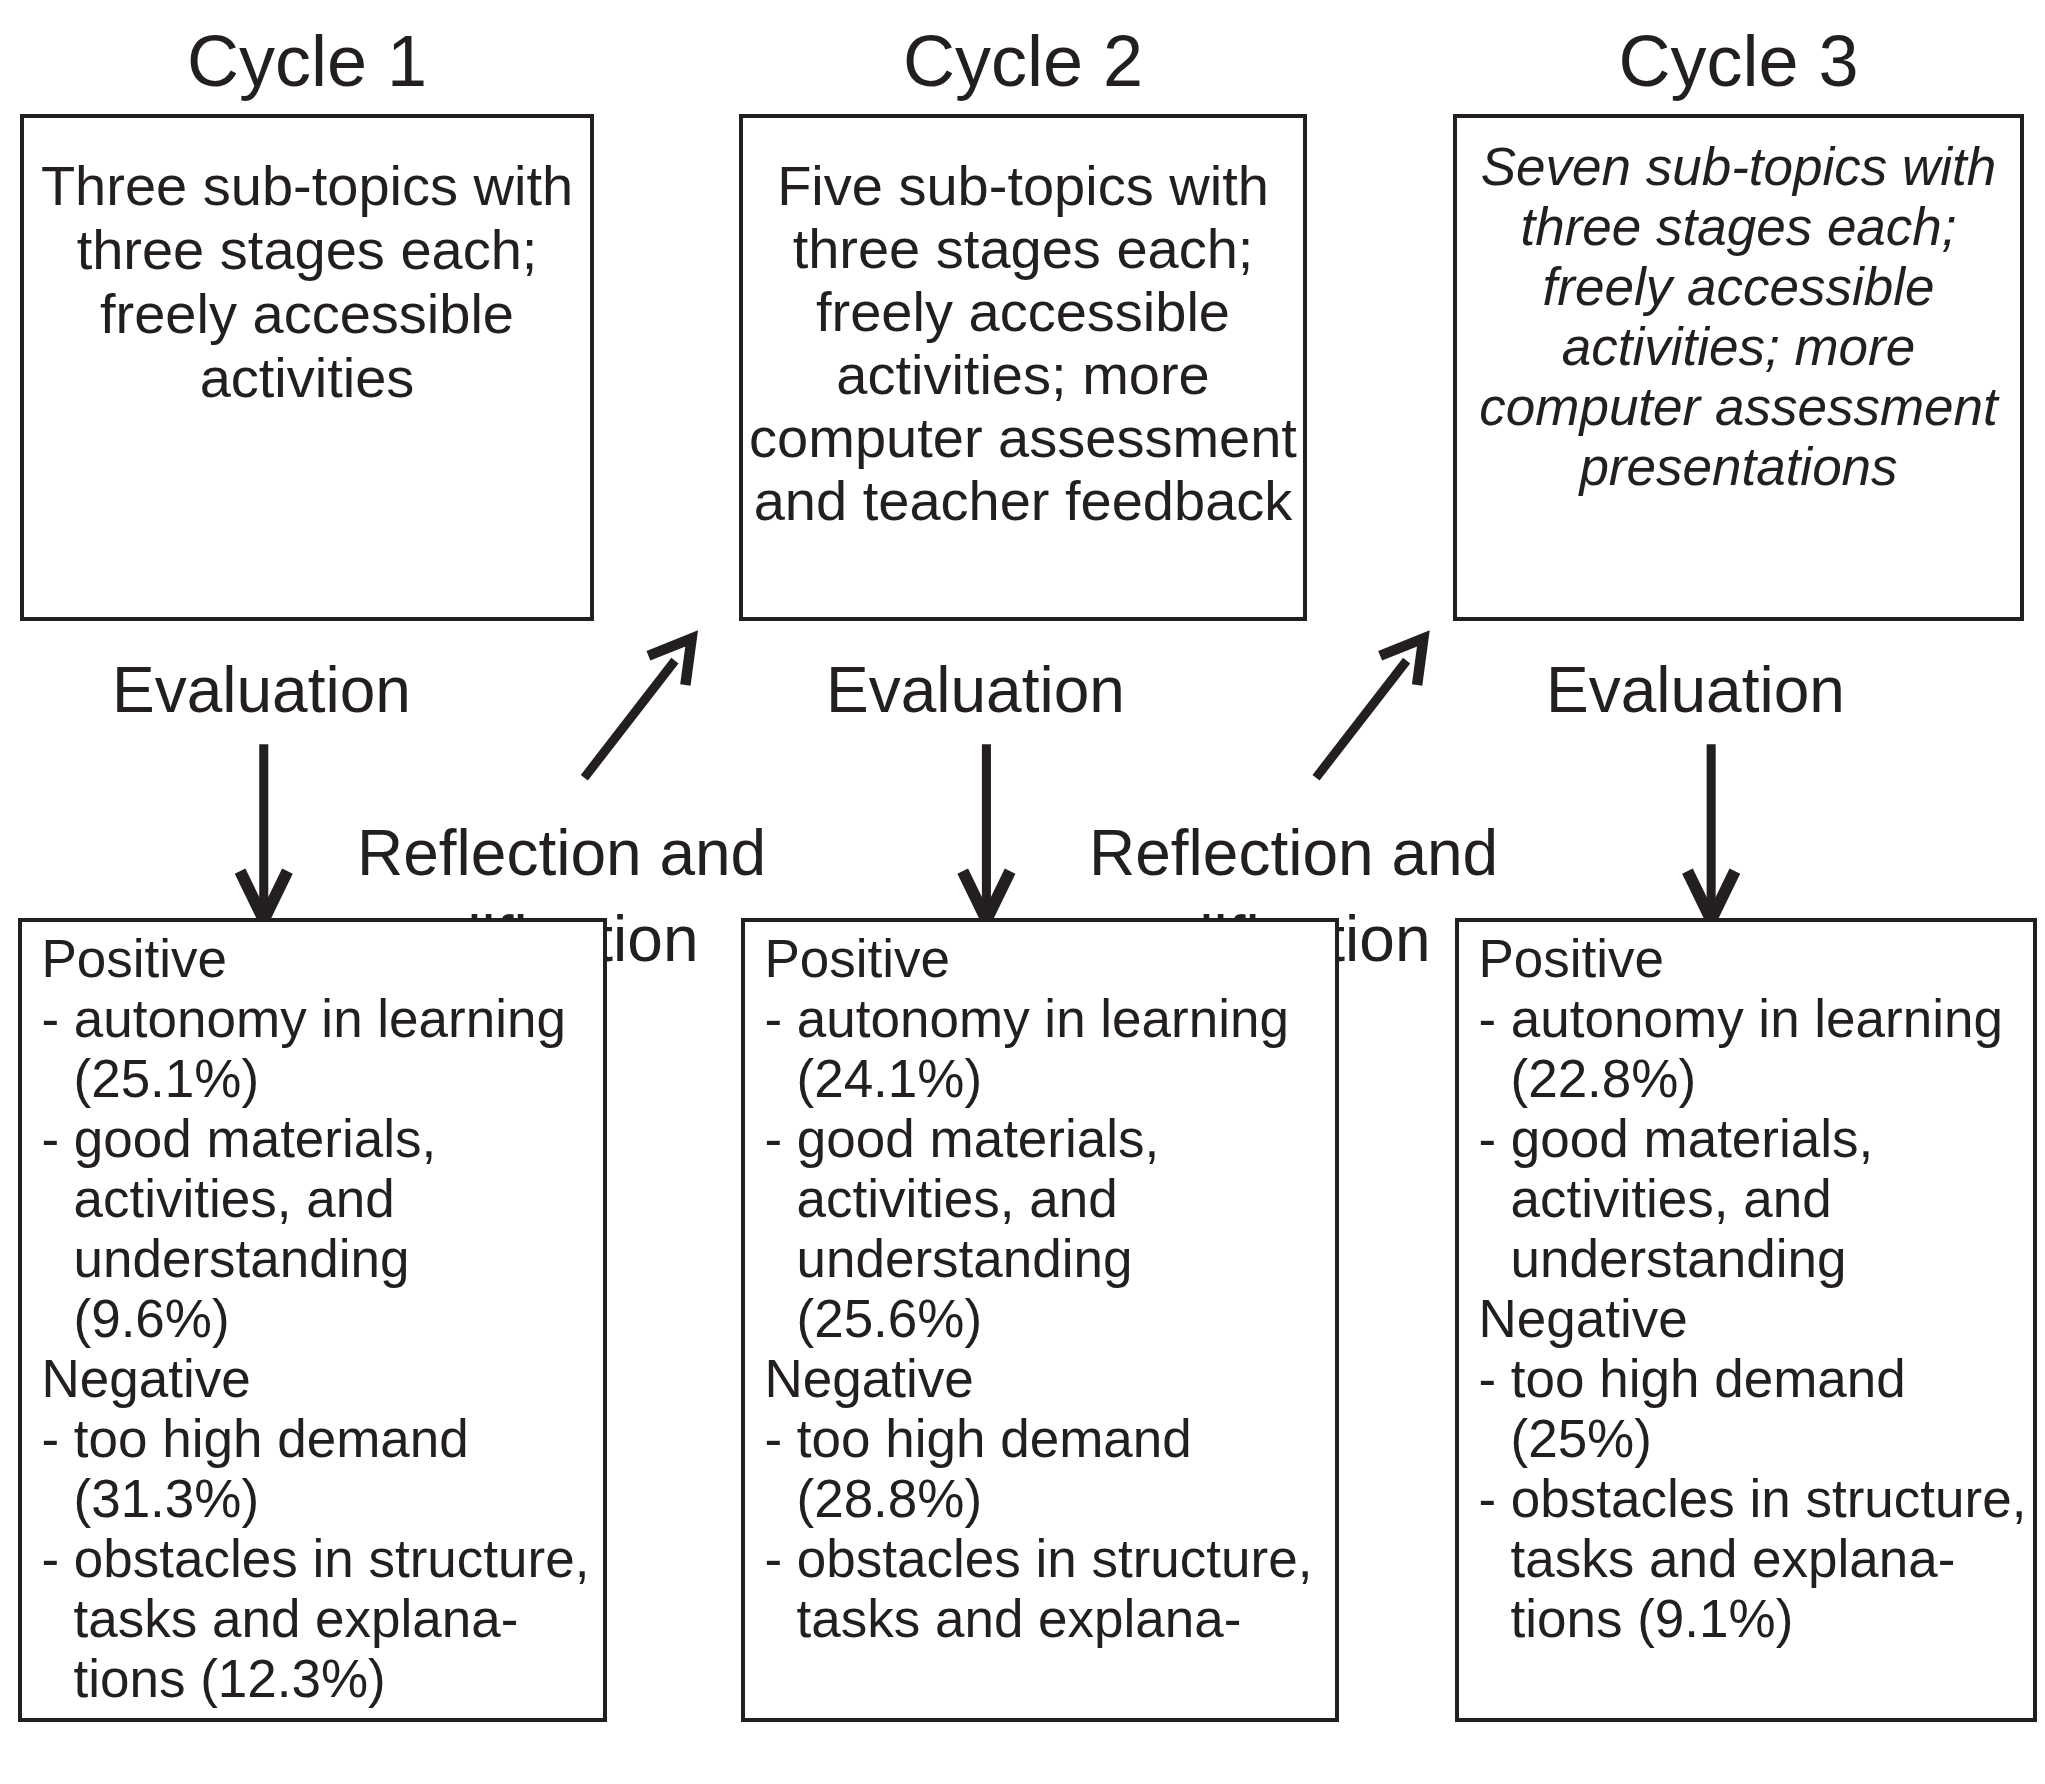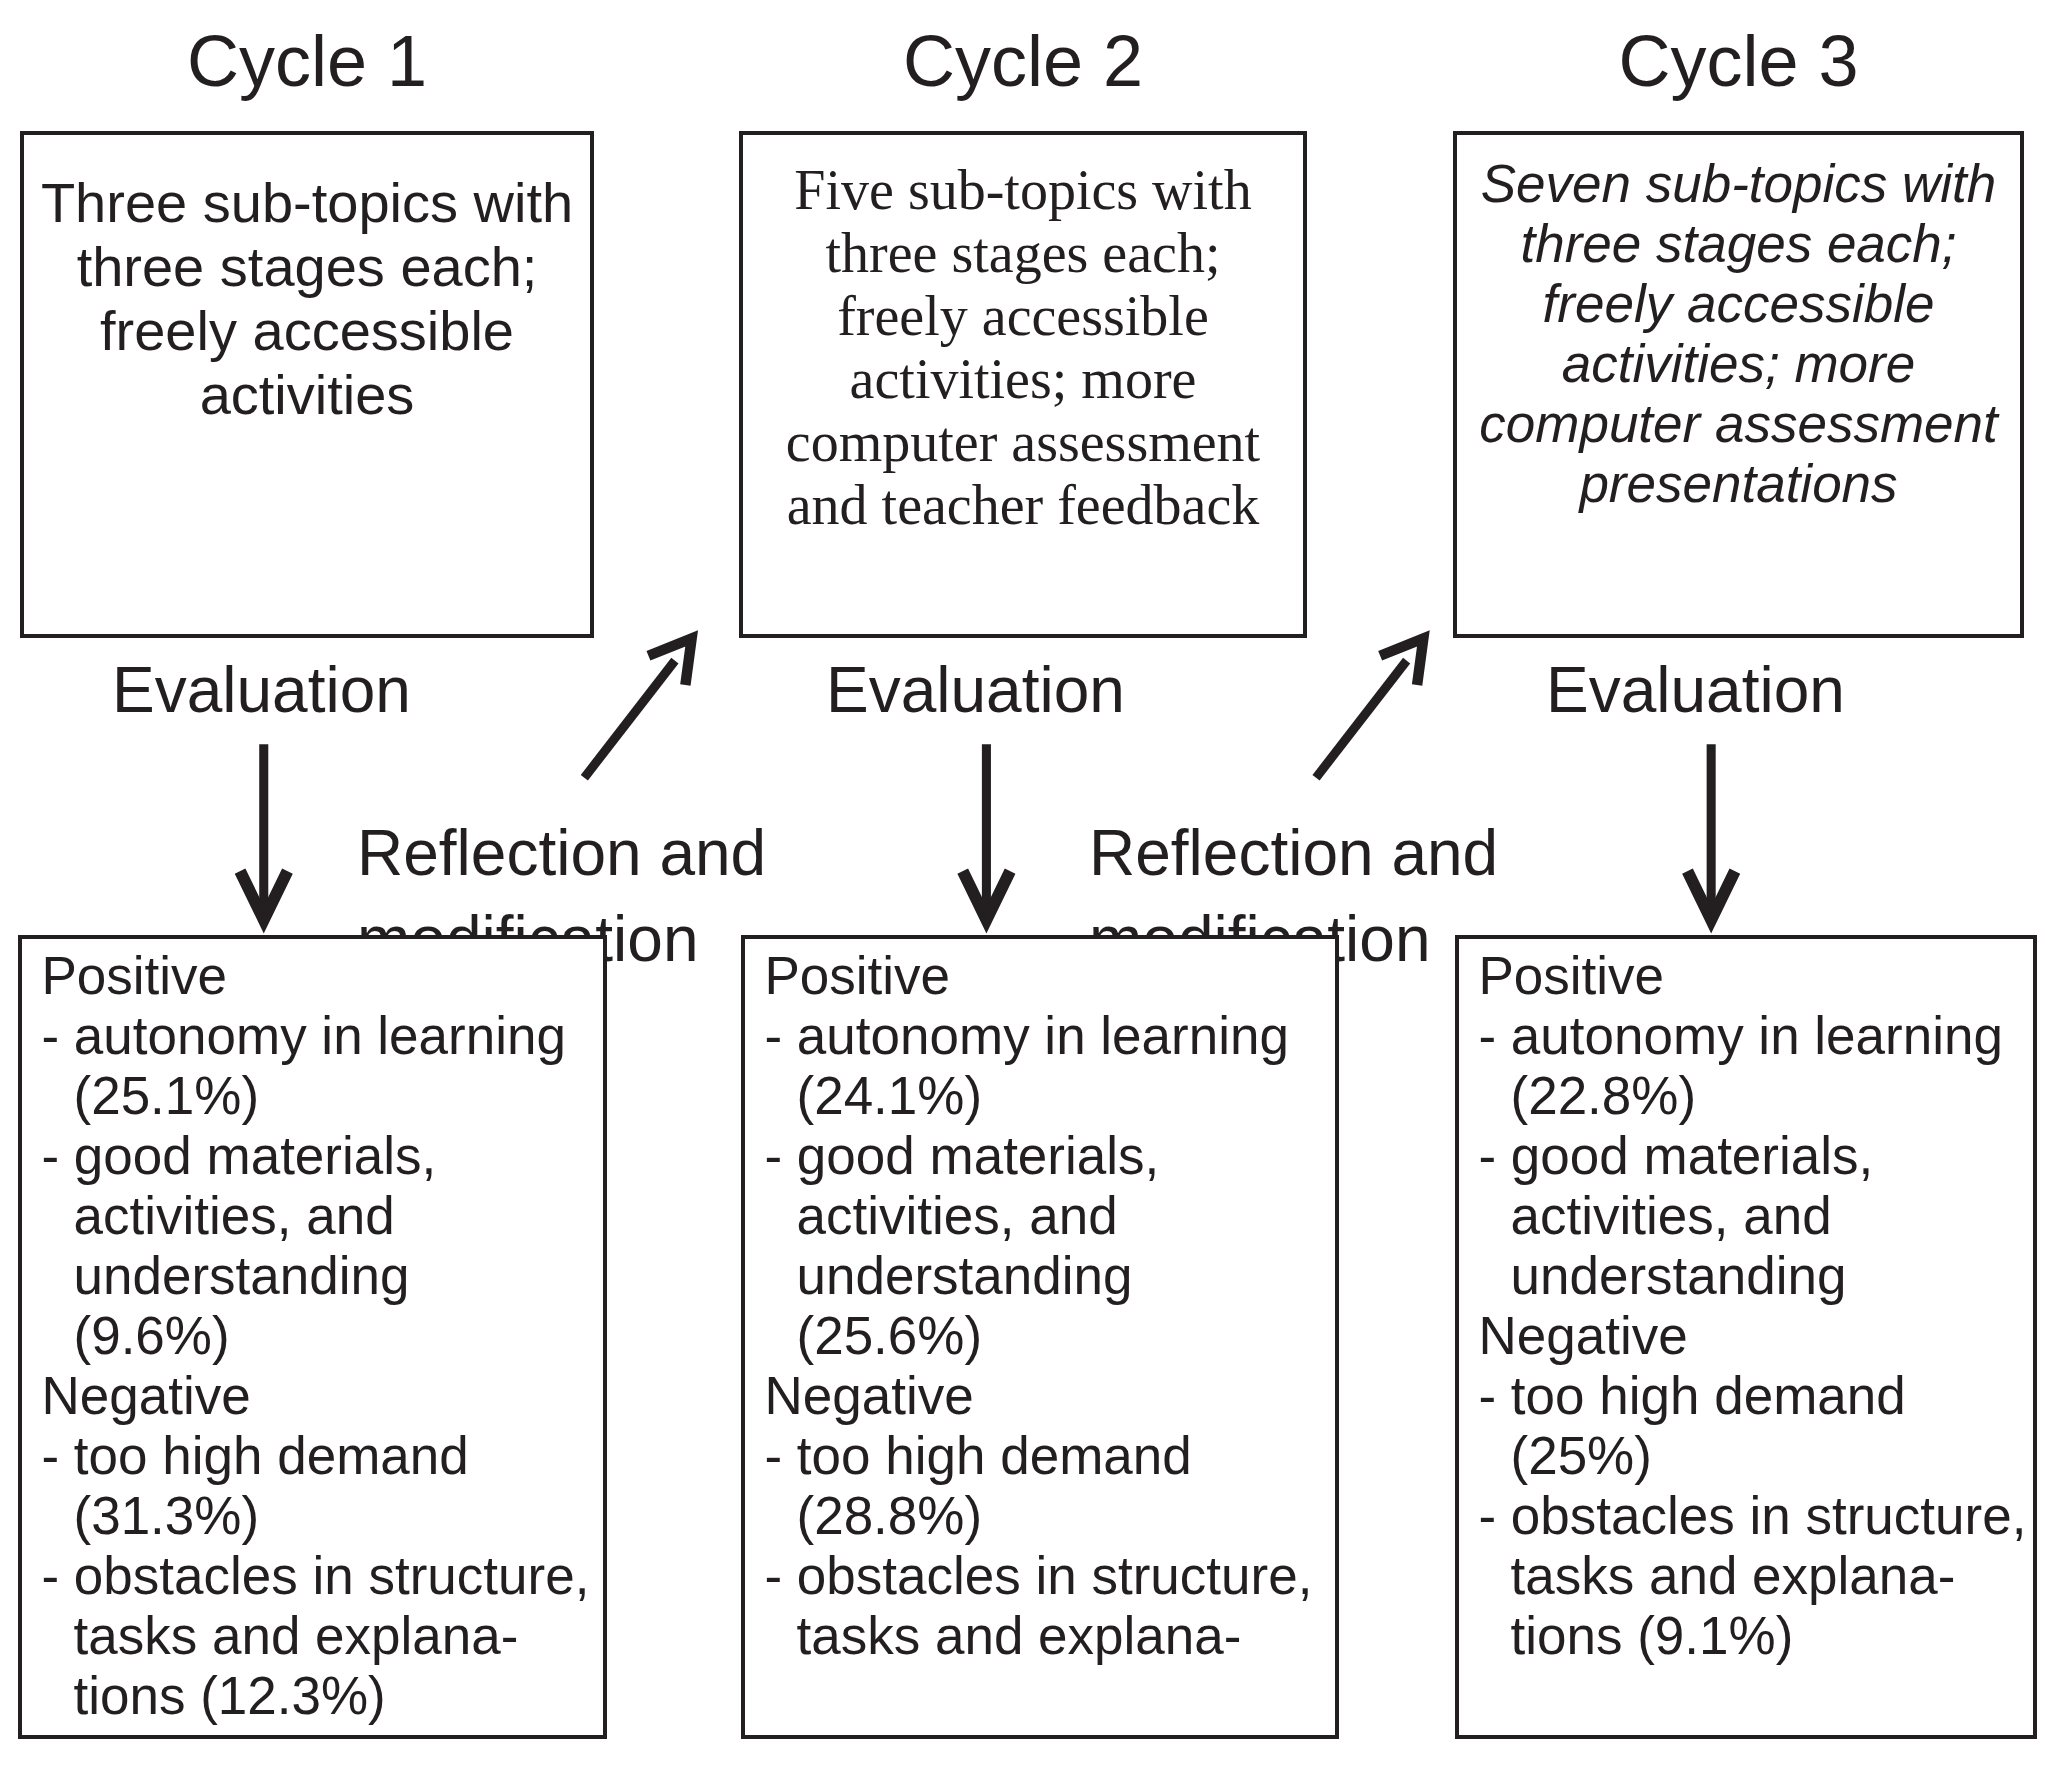--- a/index.html
+++ b/index.html
@@ -14,29 +14,28 @@
   .col-title{
     position:absolute;top:22px;
     font-size:72px;line-height:78px;
     text-align:center;white-space:nowrap;
   }
   .box{
     position:absolute;
     border:4.2px solid #231f20;
     background:#ffffff;
     box-sizing:border-box;
-    margin-top:17px;
   }
   .top-box{top:114px;height:507px;}
   .top-box .lines{text-align:center;}
   .top-box .line{white-space:nowrap;}
   .tb1 .line{font-size:56px;line-height:64px;}
   .tb1 .lines{padding-top:36px;}
   .tb2 .line{font-size:56px;line-height:63px;}
-  .tb2 .lines{padding-top:24px;font-family:Liberation Serif, serif;}
+  .tb2 .lines{padding-top:36px;}
   .tb3 .line{font-size:53px;line-height:60px;}
   .tb3 .lines{padding-top:19px;font-style:italic;}
   .eval-label{
     position:absolute;top:655px;
     font-size:64px;line-height:70px;white-space:nowrap;
   }
   .refl-label{
     position:absolute;top:810px;
     font-size:64px;line-height:86px;white-space:nowrap;
   }

